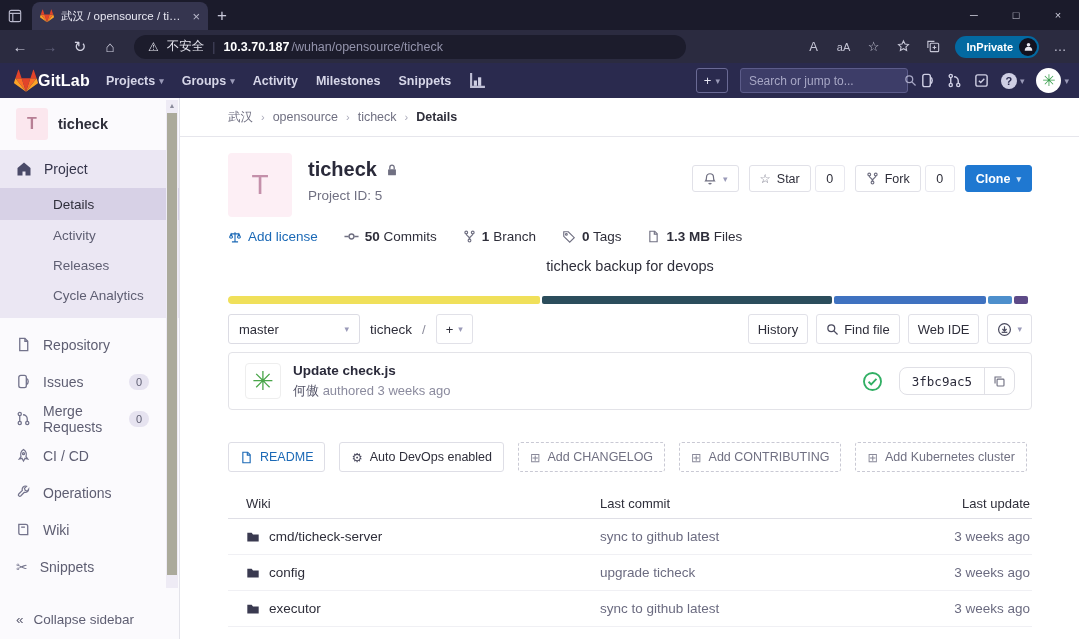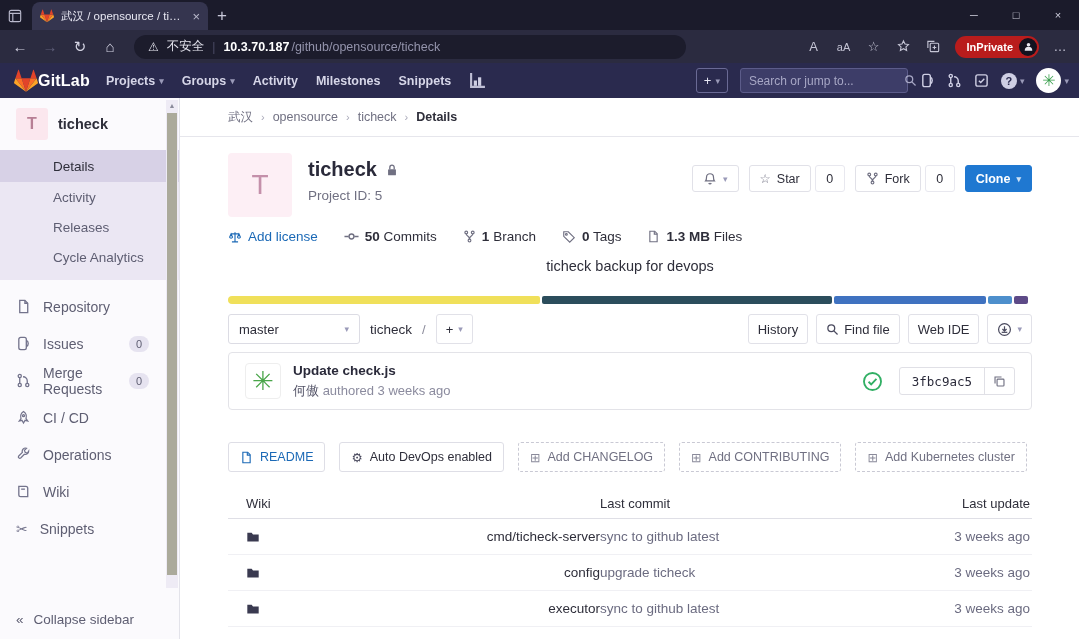--- a/index.html
+++ b/index.html
@@ -21,21 +21,21 @@
   .nav-arrow { width:28px; height:28px; display:flex; align-items:center; justify-content:center; font-size:15px; color:#d3d3e2; }
   .nav-arrow.dim { color:#60607a; }
   .urlbar { width:552px; height:24px; background:#1c1c2c; border-radius:13px; display:flex; align-items:center; padding:0 14px; gap:8px; margin:0 8px; }
   .warn { color:#e4e4ee; font-size:12px; }
   .sec-label { color:#e4e4ee; font-size:12.5px; }
   .url-div { color:#4c4c64; font-size:12px; }
   .url-host { color:#fff; font-size:12.5px; font-weight:700; }
   .url-path { color:#9494ac; font-size:12.5px; }
   .tb-right { display:flex; align-items:center; margin-left:auto; gap:4px; }
   .tb-sm { min-width:26px; height:26px; display:flex; align-items:center; justify-content:center; color:#c5c5d5; font-size:13px; }
-  .inprivate { height:22px; background:#b91c1c; border-radius:11px; color:#fff; font-size:11px; font-weight:700; display:flex; align-items:center; gap:6px; padding:0 2px 0 12px; margin:0 4px; }
+  .inprivate { height:22px; background:#0369a1; border-radius:11px; color:#fff; font-size:11px; font-weight:700; display:flex; align-items:center; gap:6px; padding:0 2px 0 12px; margin:0 4px; }
   .ip-avatar { width:18px; height:18px; border-radius:50%; background:#12121f; display:flex; align-items:center; justify-content:center; }
 
   
   .gl-nav { height:35px; background:#2a2a4e; display:flex; align-items:center; padding:0 10px; }
   .gl-brand { display:flex; align-items:center; gap:0; margin:0 16px 0 4px; }
   .gl-brand-name { color:#fff; font-size:16px; font-weight:700; letter-spacing:.2px; }
   .gl-link { color:#d6d6e8; font-size:12.5px; font-weight:700; margin-right:18px; display:flex; align-items:center; gap:4px; }
   .caret { font-size:9px; color:#9a9ab8; }
   .gl-right { margin-left:auto; display:flex; align-items:center; gap:12px; }
   .plus-box { display:flex; align-items:center; gap:4px; border:1px solid #6a6a95; border-radius:3px; height:25px; padding:0 7px; color:#e8e8f4; font-size:13px; }
@@ -112,40 +112,40 @@
   .branch-actions { margin-left:auto; display:flex; gap:8px; }
 
   
   .commit-box { margin-top:8px; border:1px solid #e3e3e8; border-radius:4px; height:58px; display:flex; align-items:center; padding:0 16px; }
   .commit-avatar { width:36px; height:36px; border-radius:4px; border:1px solid #eee; background:#fff; color:#4aa64a; font-size:26px; display:flex; align-items:center; justify-content:center; }
   .commit-text { margin-left:12px; }
   .commit-title { font-size:13.5px; font-weight:700; color:#2a2a3a; }
   .commit-sub { margin-top:4px; font-size:13px; color:#8b8b9e; }
   .commit-author { color:#525266; }
   .commit-right { margin-left:auto; display:flex; align-items:center; gap:16px; }
-  .sha-group { display:flex; border:1px solid #e0e0e6; border-radius:3px; height:28px; }
+  .sha-group { display:flex; border:1px solid #e0e0e6; border-radius:8px; height:28px; }
   .sha { font-family:"DejaVu Sans Mono", monospace; font-size:12.5px; color:#2a2a3a; display:flex; align-items:center; padding:0 12px; }
   .copy-seg { border-left:1px solid #e0e0e6; display:flex; align-items:center; padding:0 8px; color:#707082; }
 
   
   .file-btns { margin-top:32px; display:flex; gap:14px; }
   .fbtn { height:30px; display:inline-flex; align-items:center; gap:7px; padding:0 11px; border:1px solid #dedee6; border-radius:3px; font-size:12.5px; background:#fff; color:#2e2e3a; }
   .fbtn.link { color:#1b69b6; }
   .fbtn.link .ic { color:#1b69b6; }
   .fbtn.dashed { border-style:dashed; border-color:#c9c9d4; color:#707082; }
   .fbtn .ic { color:#4a4a5e; }
   .fbtn.dashed .ic { color:#8a8a9a; }
 
   
   .tree-table { margin-top:16px; }
   .t-head, .t-row { display:grid; grid-template-columns: 354px 1fr 140px; align-items:center; padding:0 2px 0 18px; }
   .t-head { height:31px; border-bottom:1px solid #dfdfe6; font-size:13px; color:#2e2e3a; }
   .t-head .right, .t-row .right { text-align:right; }
   .t-row { height:36px; border-bottom:1px solid #f0f0f4; font-size:13.5px; }
-  .t-name { display:flex; align-items:center; gap:9px; color:#2e2e3a;justify-content:space-between; }
+  .t-name { display:flex; align-items:center; gap:9px; color:#2e2e3a; }
   .t-name .ic { color:#3a3a50; }
   .t-commit { color:#6b6b80; }
   .t-update { color:#6b6b80; }
 </style>
 </head>
 <body>
 
 <div class="titlebar">
   <div class="tb-icon">
     <svg width="14" height="14" viewBox="0 0 16 16">
@@ -181,21 +181,21 @@
 <div class="toolbar">
   <div class="nav-arrow">←</div>
   <div class="nav-arrow dim">→</div>
   <div class="nav-arrow">↻</div>
   <div class="nav-arrow">⌂</div>
   <div class="urlbar">
     <span class="warn">⚠</span>
     <span class="sec-label">不安全</span>
     <span class="url-div">|</span>
     <span class="url-host">10.3.70.187</span>
-    <span class="url-path" style="margin-left:-6px">/github/opensource/ticheck</span>
+    <span class="url-path" style="margin-left:-6px">/wuhan/opensource/ticheck</span>
   </div>
   <div class="tb-right">
     <div class="tb-sm">A</div>
     <div class="tb-sm" style="font-size:11px">aA</div>
     <div class="tb-sm">☆</div>
     <div class="tb-sm">
       <svg width="15" height="15" viewBox="0 0 16 16" fill="none" stroke="currentColor" stroke-width="1.2">
           <path d="M8 2l1.6 3.4 3.7.5-2.7 2.6.7 3.7L8 10.4l-3.3 1.8.7-3.7L2.7 5.9l3.7-.5z"></path>
         </svg>
     </div>
@@ -304,20 +304,28 @@
 </div>
 
 <div class="layout">
 
   <div class="sidebar">
     <div class="sb-context">
       <div class="sb-avatar">T</div>
       <div class="sb-project-name">ticheck</div>
     </div>
     <div class="sb-section">
+      <div class="sb-sec-head">
+        <span class="ic">
+          <svg width="16" height="16" viewBox="0 0 16 16" fill="#4a4a68">
+              <path d="M8 1.5 1.5 7v7.5h5v-4h3v4h5V7z"></path>
+            </svg>
+        </span>
+        <span>Project</span>
+      </div>
       <div class="sb-sub active">Details</div>
       <div class="sb-sub">Activity</div>
       <div class="sb-sub">Releases</div>
       <div class="sb-sub">Cycle Analytics</div>
     </div>
     <div class="sb-items">
       <div class="sb-item">
         <span class="ic">
           <svg width="15" height="15" viewBox="0 0 16 16" fill="none" stroke="currentColor" stroke-width="1.4">
               <path d="M4 1.5h5.5L12.5 4.5V14.5H4z"></path>

